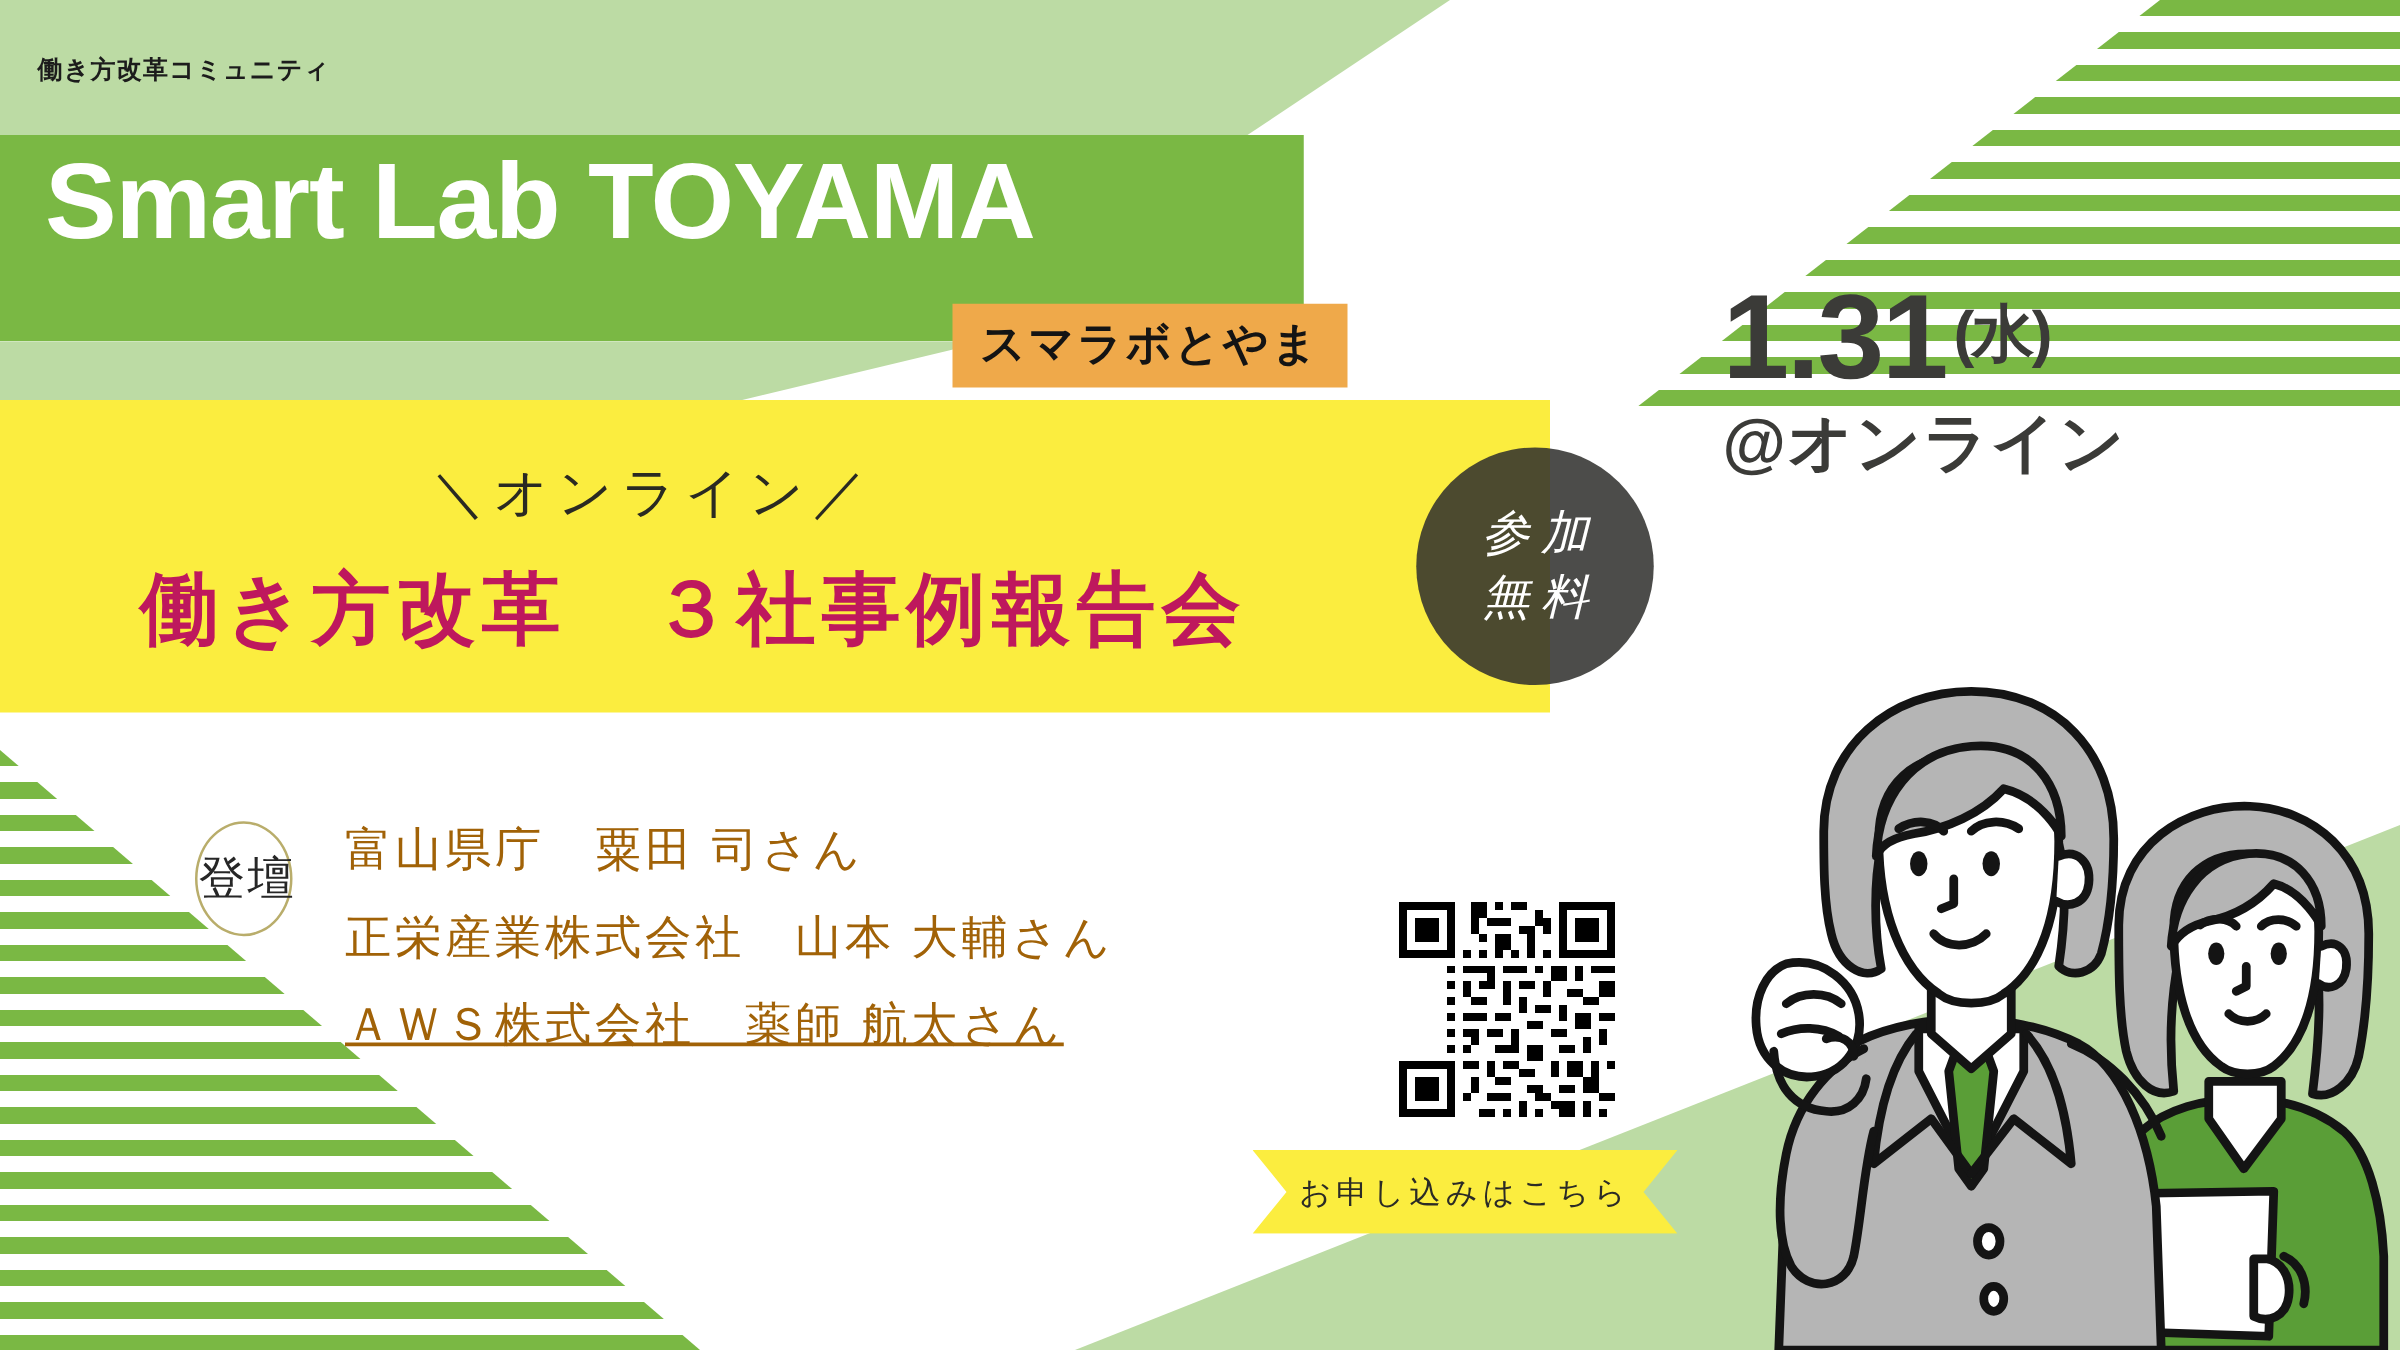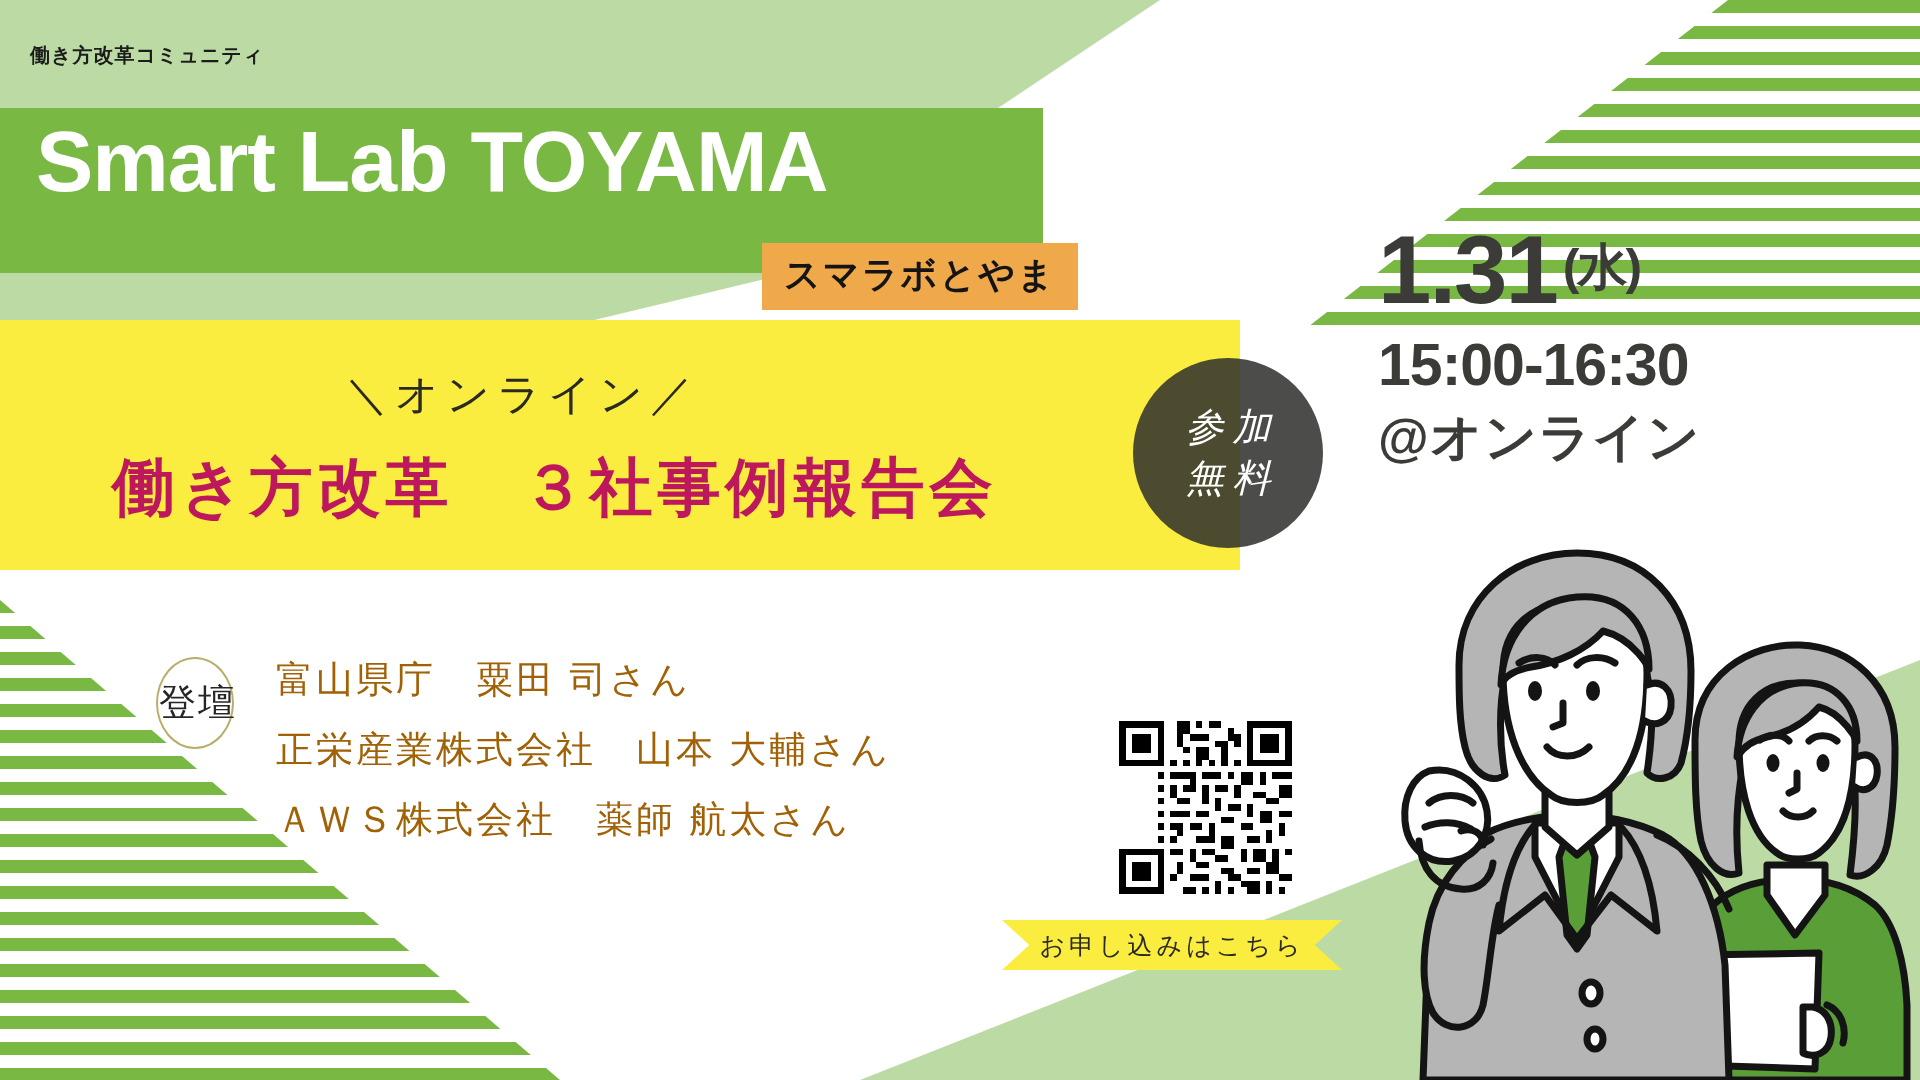--- a/index.html
+++ b/index.html
@@ -133,31 +133,31 @@
   }
   .spk-label{
     position:relative; font-size:37px; color:#262626;
     letter-spacing:2px; font-weight:500;
   }
   .spk-lines{ position:absolute; left:126px; top:6px; }
   .spk-line{
     font-size:37px; color:#a16207; letter-spacing:3px;
     line-height:1; margin-bottom:33px; white-space:nowrap;
   }
-  .spk-line:last-child{ margin-bottom:0; }
+  .spk-line:last-child{ margin-bottom:0;text-decoration:underline; }
 
   
   .qr-box{
     position:absolute; left:1113px; top:715px;
     width:185px; height:185px; background:#fff;
   }
   .qr-box svg{ display:block; }
   .ribbon{
     position:absolute; left:1002px; top:920px;
-    width:340px; height:50px; background:#fbed3f;
+    width:340px; height:67px; background:#fbed3f;
     clip-path:polygon(0 0,100% 0,92% 50%,100% 100%,0 100%,8% 50%);
     display:flex; align-items:center; justify-content:center;
   }
   .ribbon span{ font-size:25px; color:#2b2b26; letter-spacing:4px; }
 
   
   .illus{ position:absolute; left:1395px; top:535px; width:530px; height:545px; }
   .illus svg{ display:block; width:530px; height:545px; }
 </style>
 </head>
@@ -184,21 +184,20 @@
   <div class="free-circle">
     <span>参加</span>
     <span>無料</span>
   </div>
 
   <div class="date-block">
     <div class="date-main">
       <span>1.31</span>
       <span class="dow">(水)</span>
     </div>
-    <div class="date-time">15:00-16:30</div>
     <div class="date-place">@オンライン</div>
   </div>
 
   <div class="speakers">
     <div class="spk-label-wrap">
       <div class="spk-ellipse"></div>
       <div class="spk-label">登壇</div>
     </div>
     <div class="spk-lines">
       <div class="spk-line">富山県庁　粟田 司さん</div>

